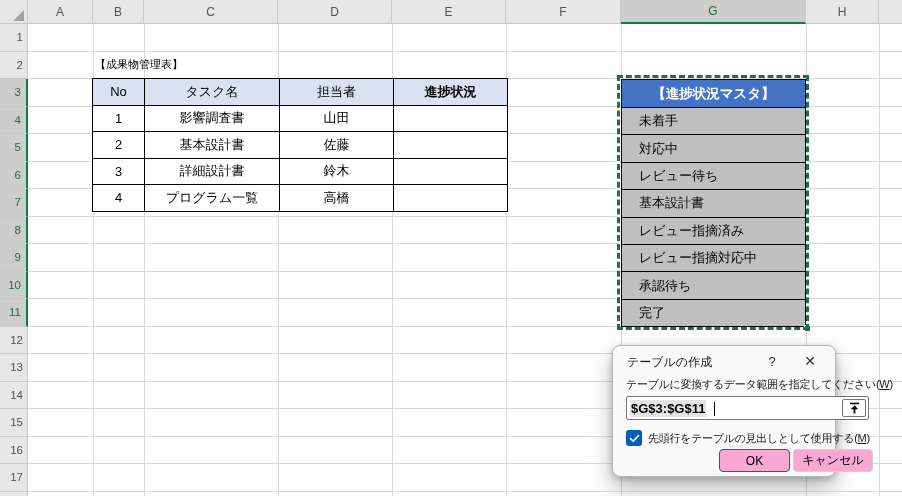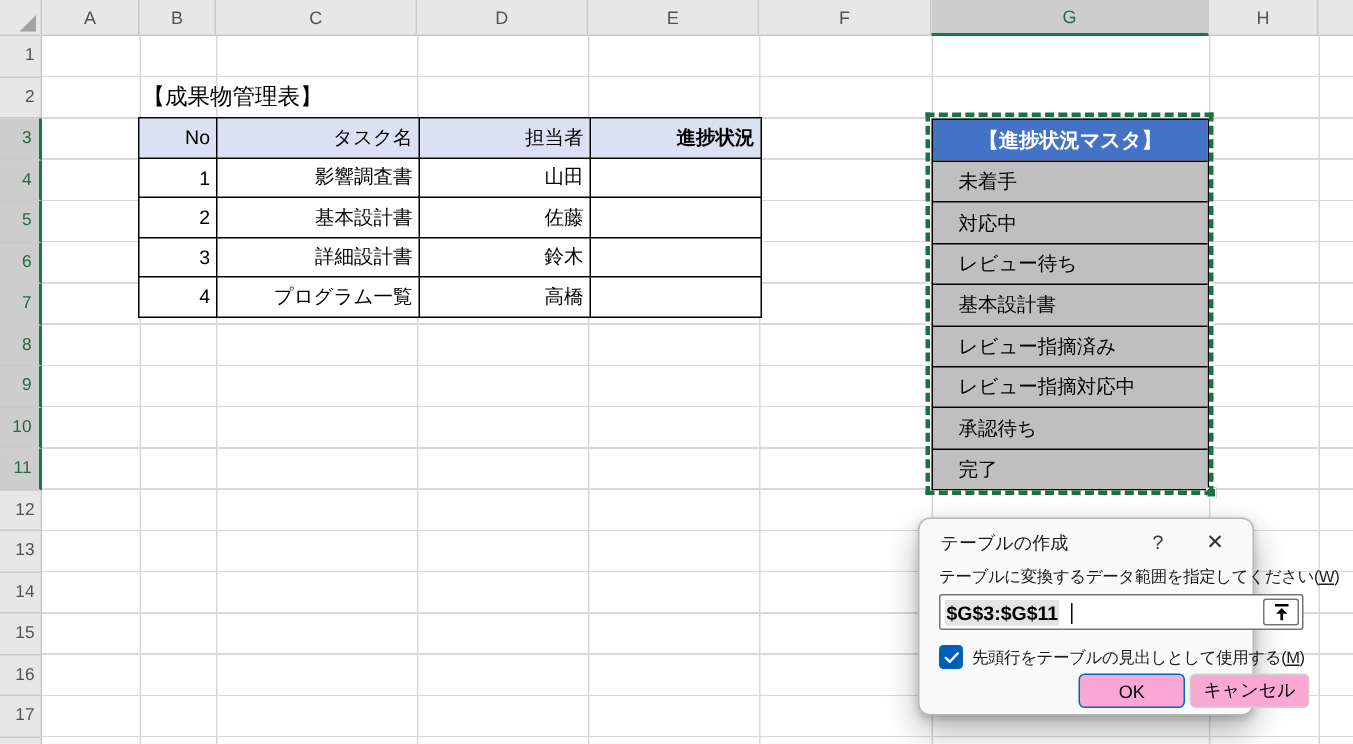--- a/index.html
+++ b/index.html
@@ -22,25 +22,25 @@
     border-right:1px solid #C9C9C9;z-index:3;box-sizing:border-box;}
   .rh{width:28px;height:27.5px;display:flex;align-items:center;justify-content:flex-end;
     padding-right:5px;font-size:11.5px;color:#535353;border-bottom:1px solid #C9C9C9;box-sizing:border-box;}
   .rh.sel{background:#CDCDCD;color:#1E6B41;border-right:2px solid #107C41;}
   
   #hlines{position:absolute;left:28px;top:24px;right:0;bottom:0;z-index:0;
     background-image:repeating-linear-gradient(to bottom,transparent 0px,transparent 26.5px,#D9D9D9 26.5px,#D9D9D9 27.5px);}
   .vline{position:absolute;top:24px;bottom:0;width:1px;background:#D9D9D9;z-index:0;}
   
   #sheet-title{position:absolute;left:95px;top:51px;height:27px;line-height:27px;
-    font-size:15px;color:#000;z-index:2;white-space:nowrap;}
+    font-size:11px;color:#000;z-index:2;white-space:nowrap;}
   #task-table{position:absolute;left:92px;top:78px;border-collapse:collapse;table-layout:fixed;
     width:415px;z-index:2;background:#fff;}
   #task-table td{border:1px solid #000;height:26.5px;font-size:13px;color:#000;
-    text-align:right;padding:0 4px;box-sizing:border-box;background:#fff;overflow:hidden;white-space:nowrap;}
+    text-align:center;padding:0 4px;box-sizing:border-box;background:#fff;overflow:hidden;white-space:nowrap;}
   #task-table tr.thead td{background:#D9E1F2;}
   #task-table td.b{font-weight:bold;}
   
   #master{position:absolute;left:621px;top:79px;width:185px;z-index:2;border:1px solid #000;box-sizing:border-box;}
   .m-header{height:27px;background:#4472C4;color:#fff;font-weight:bold;font-size:13.5px;
     display:flex;align-items:center;justify-content:center;box-sizing:border-box;}
   .m-item{height:27.4px;background:#BFBFBF;border-top:1px solid #000;font-size:13px;color:#000;
     display:flex;align-items:center;padding-left:17px;box-sizing:border-box;white-space:nowrap;overflow:hidden;}
   
   #ants{position:absolute;left:617px;top:75px;width:192px;height:255px;z-index:4;pointer-events:none;}

